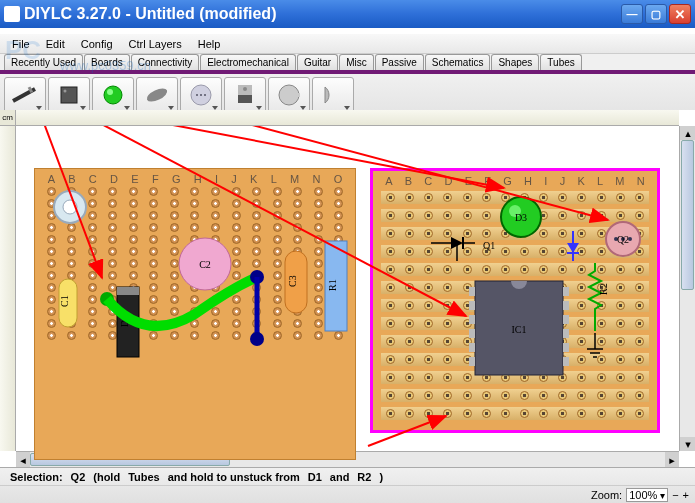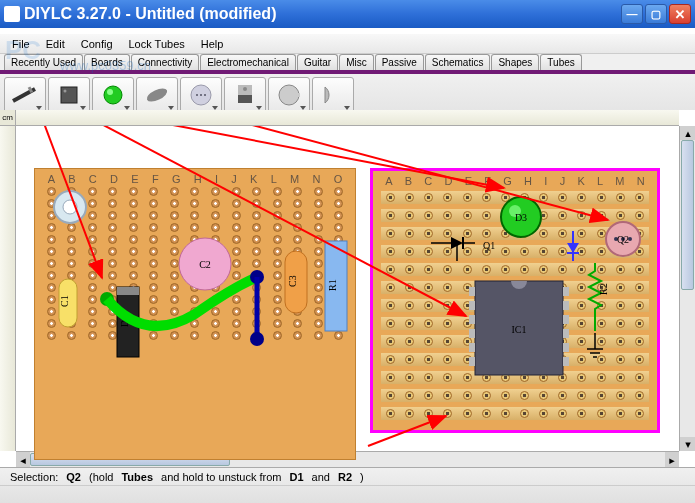--- a/index.html
+++ b/index.html
@@ -49,42 +49,42 @@
 .board1 { top: 42px; left: 18px; width: 322px; height: 292px; }
 .board2 { top: 42px; left: 354px; width: 290px; height: 265px; border: 3px solid #f0f; }
 
 .comp-label { font-size: 10px; fill: #000; font-family: Tahoma; }
 .annotation { position: absolute; color: #f00; font-size: 18px; font-family: Arial; }
 .red-arrow { stroke: #f00; stroke-width: 2; fill: none; }
 .arrowhead { fill: #f00; }
 
 .statusbar { position: absolute; bottom: 0; left: 0; right: 0; height: 36px; background: linear-gradient(#f0f0f0,#e0e0e0); border-top: 1px solid #aaa; }
 .status-row { height: 18px; display: flex; align-items: center; padding: 0 6px; border-bottom: 1px solid #ccc; }
-.status-seg { padding: 0 4px; }
+.status-seg { padding: 0 4px; font-weight: bold; }
 .zoom-ctrl { margin-left: auto; display: flex; align-items: center; gap: 4px; }
 .zoom-select { border: 1px solid #999; background: #fff; padding: 0 2px; font-size: 10px; }
 </style>
 </head>
 <body>
 
 <div class="titlebar">
   <span class="icon-app"></span>
   <span class="title">DIYLC 3.27.0 - Untitled (modified)</span>
   <div class="win-btns">
     <div class="win-btn">—</div>
     <div class="win-btn">▢</div>
     <div class="win-btn close">✕</div>
   </div>
 </div>
 
 <div class="menubar">
   <span class="menu-item">File</span>
   <span class="menu-item">Edit</span>
   <span class="menu-item">Config</span>
-  <span class="menu-item">Lock Tubes</span>
+  <span class="menu-item">Ctrl Layers</span>
   <span class="menu-item">Help</span>
 </div>
 
 <div class="watermark">PC</div>
 <div class="watermark-url">www.pc0359.cn</div>
 
 <div class="tabs">
   <div class="tab">Recently Used</div>
   <div class="tab">Boards</div>
   <div class="tab">Connectivity</div>
@@ -736,13 +736,21 @@
     <span class="status-seg">Selection:</span>
     <b class="status-seg">Q2</b>
     <span class="status-seg">(hold</span>
     <b class="status-seg">Tubes</b>
     <span class="status-seg">and hold to unstuck from</span>
     <b class="status-seg">D1</b>
     <span class="status-seg">and</span>
     <b class="status-seg">R2</b>
     <span class="status-seg">)</span>
   </div>
+  <div class="status-row">
+    <div class="zoom-ctrl">
+      <span>Zoom:</span>
+      <span class="zoom-select"><span>100%</span> ▾</span>
+      <span style="cursor:pointer">−</span>
+      <span style="cursor:pointer">+</span>
+    </div>
+  </div>
 </div>
 
 </body></html>

